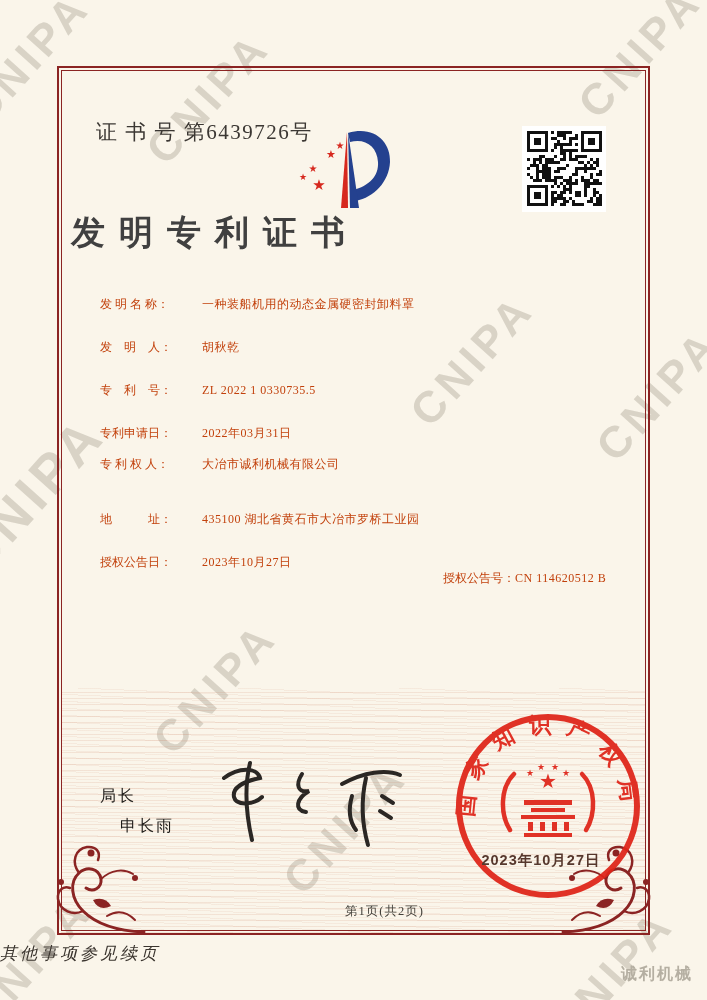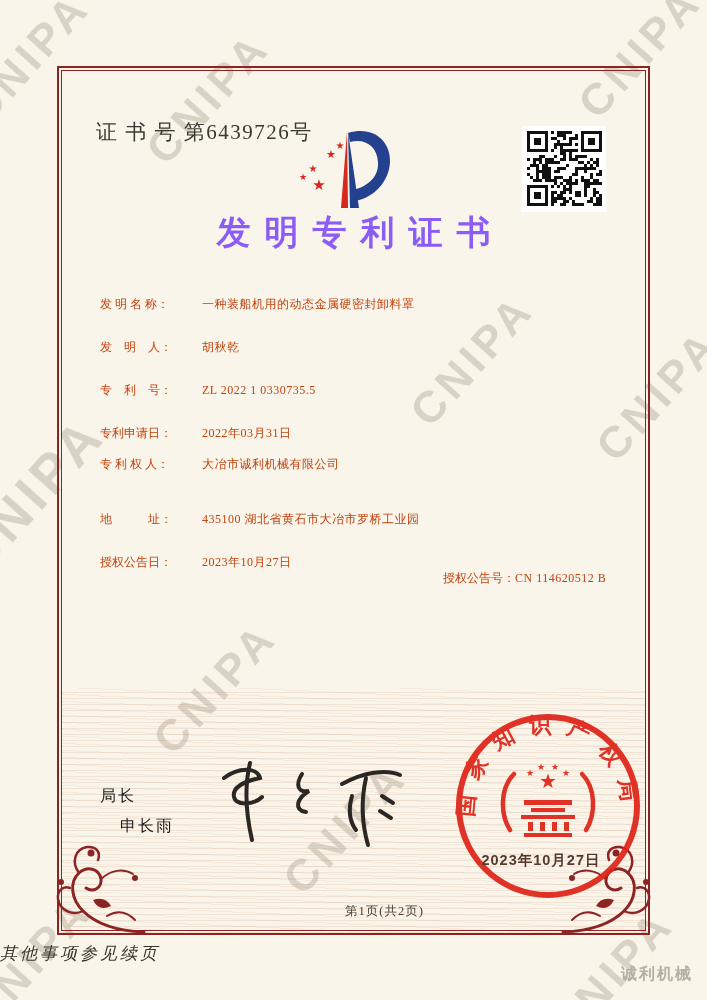--- a/index.html
+++ b/index.html
@@ -29,22 +29,22 @@
   
   .frame{
     position:absolute;left:57px;top:66px;width:593px;height:869px;
     box-sizing:border-box;border:2.5px solid #8b2423;
   }
   .frame::after{content:"";position:absolute;inset:2px;border:1px solid #8b2423;}
   .cert-no{
     position:absolute;left:96px;top:118px;font-size:21px;color:#3b3733;letter-spacing:1.5px;
   }
   .title{
-    position:absolute;left:57px;top:210px;width:593px;text-align:center;
-    font-size:34px;font-weight:bold;color:#8b5cf6;letter-spacing:14px;text-indent:14px;
+    position:absolute;left:57px;top:210px;width:593px;
+    font-size:34px;font-weight:bold;color:#404040;letter-spacing:14px;text-indent:14px;
   }
   .qr-plate{position:absolute;left:522px;top:126px;width:84px;height:86px;background:#fff;}
   .row{position:absolute;left:100px;font-size:12px;color:#c2410c;white-space:nowrap;}
   .row .lab{display:inline-block;min-width:102px;}
   .row .val{letter-spacing:.5px;}
   .grant2{position:absolute;left:343px;top:16px;text-align:right;}
   .paras{
     position:absolute;left:98px;top:583px;width:516px;
     font-size:14px;line-height:21px;color:#3c3833;font-style:italic;
     text-align:justify;letter-spacing:.3px;

